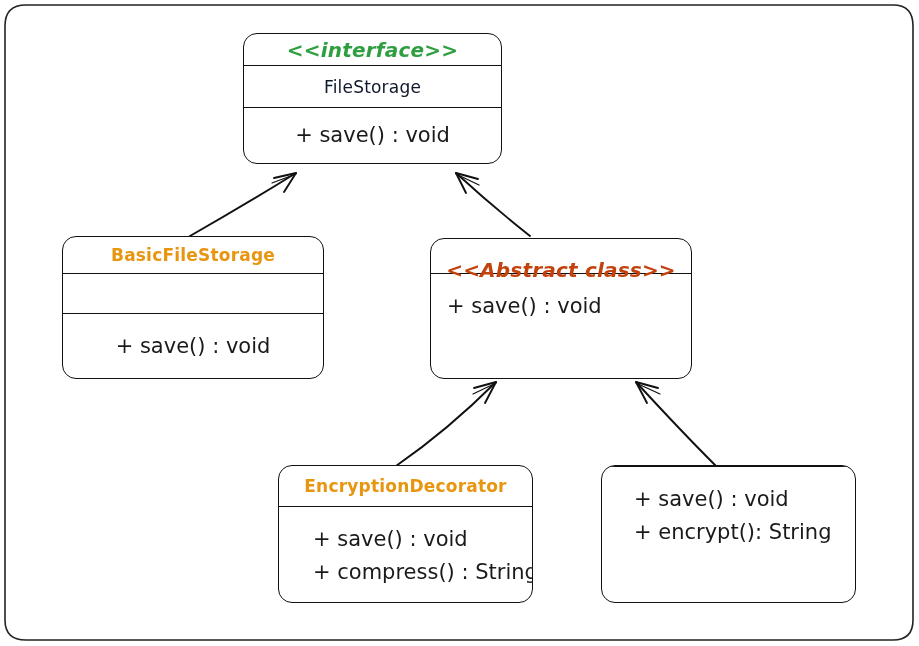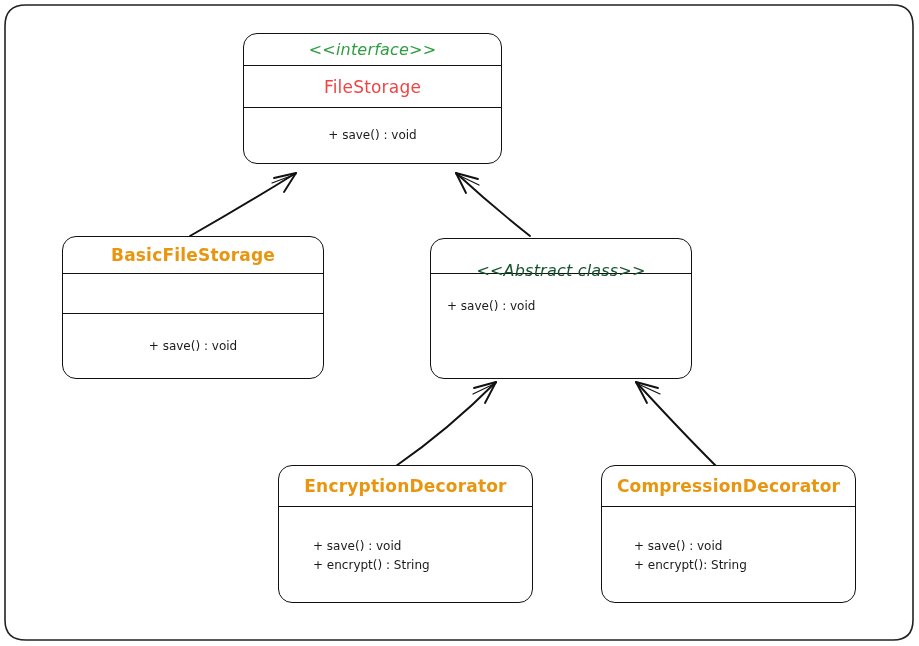--- a/index.html
+++ b/index.html
@@ -38,49 +38,49 @@
     align-items: center;
     justify-content: center;
     flex-direction: column;
     width: 100%;
   }
   .sec-divider {
     border-top: 1.8px solid #111111;
   }
   .stereotype {
     font-family: "DejaVu Sans", sans-serif;
-    font-size: 16px;
-    font-weight: 400;
+    font-size: 20px;
+    font-weight: 700;
     font-style: italic;
     letter-spacing: 0.2px;
   }
   .stereo-green { color: #2e9e40; }
-  .stereo-blue  { color: #14532d; margin-top: 28px; }
+  .stereo-blue  { color: #c2410c; margin-top: 28px; }
   .class-name {
     font-family: "DejaVu Sans", sans-serif;
     font-size: 17px;
-    color: #ef4444;
+    color: #0f172a;
     letter-spacing: 0.2px;
   }
   .class-name-orange {
     color: #e8950f;
     font-weight: 600;
   }
   .member-list {
     width: 100%;
     box-sizing: border-box;
     display: flex;
     flex-direction: column;
     justify-content: center;
     align-items: flex-start;
     padding-left: 26px;
   }
   .member {
     font-family: "DejaVu Sans", sans-serif;
-    font-size: 12px;
+    font-size: 21px;
     color: #1a1a1a;
     line-height: 1.55;
     white-space: pre;
   }
   .empty-section {
     width: 100%;
   }
 </style>
 </head>
 <body>
@@ -146,27 +146,24 @@
       <span class="member">+ save() : void</span>
     </div>
   </div>
 
   <div class="uml-box" style="left:278px; top:465px; width:255px; height:138px;">
     <div class="uml-section" style="height:40px;">
       <span class="class-name class-name-orange">EncryptionDecorator</span>
     </div>
     <div class="uml-section sec-divider member-list" style="height:98px; padding-left:34px;">
       <span class="member">+ save() : void</span>
-      <span class="member">+ encrypt() : String</span>
+      <span class="member">+ compress() : String</span>
     </div>
   </div>
 
   <div class="uml-box" style="left:601px; top:465px; width:255px; height:138px;">
-    <div class="uml-section" style="height:40px;">
-      <span class="class-name class-name-orange">CompressionDecorator</span>
-    </div>
     <div class="uml-section sec-divider member-list" style="height:98px; padding-left:32px;">
       <span class="member">+ save() : void</span>
       <span class="member">+ encrypt(): String</span>
     </div>
   </div>
 
 </div>
 
 </body></html>

